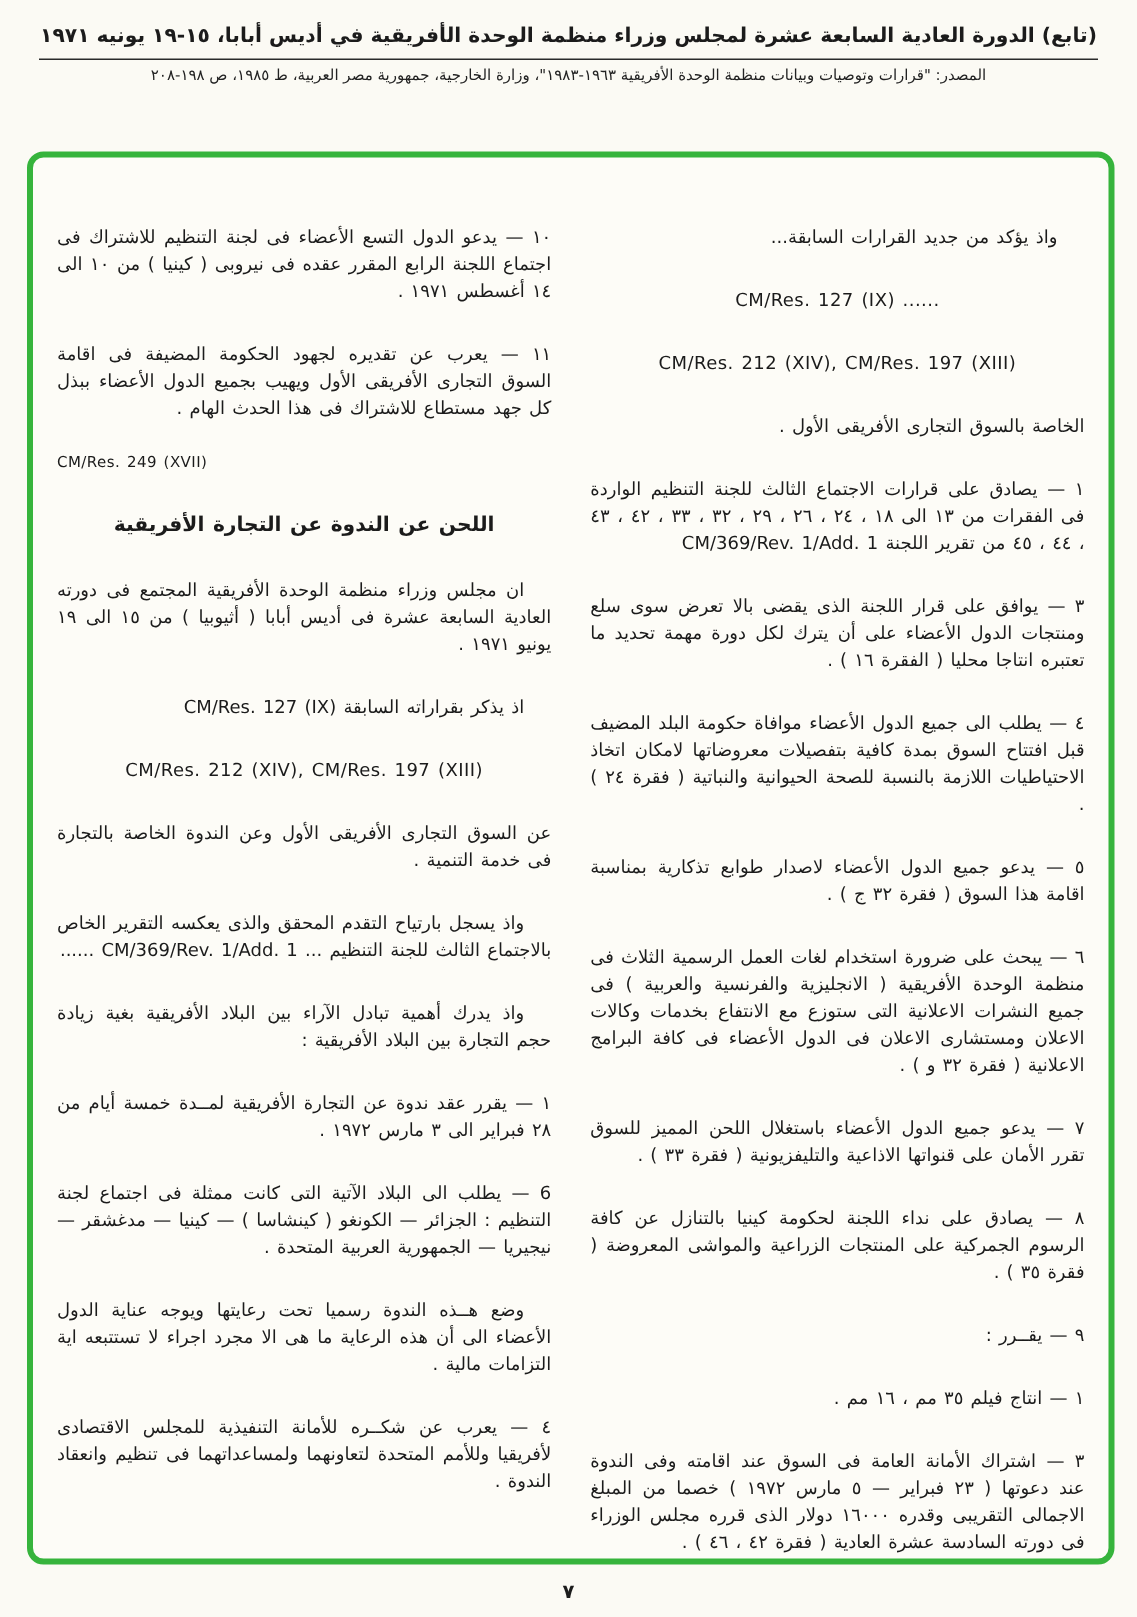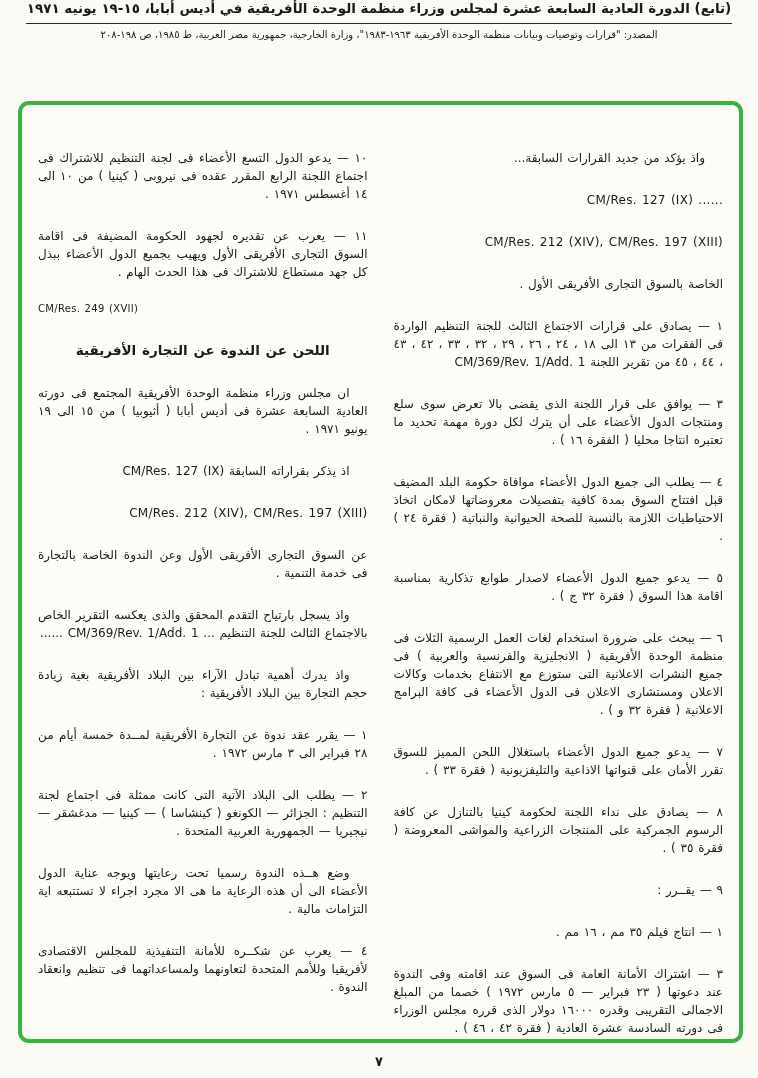--- a/index.html
+++ b/index.html
@@ -5,21 +5,21 @@
   * { margin: 0; padding: 0; box-sizing: border-box; }
   html, body { width: 758px; }
   body {
     width: 758px; height: 1078px;
     background: #fbfaf4;
     color: #1b1b1b;
     font-family: "DejaVu Sans", sans-serif;
     position: relative;
     overflow: hidden;
   }
-  .page-header { text-align: center; direction: rtl; }
+  .page-header { padding-top: 16px; text-align: center; direction: rtl; }
   .header-title { font-size: 13.5px; font-weight: bold; letter-spacing: 0.2px; padding: 0 20px; }
   .header-rule { border: none; border-top: 1.6px solid #2a2a2a; margin: 7px 26px 5px 26px; }
   .header-source { font-size: 10px; direction: rtl; text-align: center; padding: 0 14px; color: #222; }
 
   .doc-frame {
     position: absolute;
     left: 18px; right: 15px;
     top: 101px; bottom: 35px;
     border: 4px solid #36b43c;
     border-radius: 11px;
@@ -40,21 +40,21 @@
     line-height: 1.5;
     text-align: justify;
     margin-bottom: 8px;
     direction: rtl;
     word-spacing: 1px;
     margin-top: 24px;
   }
   .para.indent { text-indent: 18px; }
   .para.latin {
     direction: ltr;
-    text-align: right;
+    text-align: center;
     font-size: 12px;
     letter-spacing: 0.3px;
     margin-bottom: 5px;
   }
   .para.latin-standalone {
     direction: ltr;
     text-align: left;
     font-size: 10px;
     margin: 20px 0 24px 0;
     letter-spacing: 0.3px;
@@ -107,20 +107,20 @@
         <p class="para normal">١١ — يعرب عن تقديره لجهود الحكومة المضيفة فى اقامة السوق التجارى الأفريقى الأول ويهيب بجميع الدول الأعضاء ببذل كل جهد مستطاع للاشتراك فى هذا الحدث الهام .</p>
         <p class="para latin-standalone">CM/Res. 249 (XVII)</p>
         <p class="para heading">اللحن عن الندوة عن التجارة الأفريقية</p>
         <p class="para indent">ان مجلس وزراء منظمة الوحدة الأفريقية المجتمع فى دورته العادية السابعة عشرة فى أديس أبابا ( أثيوبيا ) من ١٥ الى ١٩ يونيو ١٩٧١ .</p>
         <p class="para indent">اذ يذكر بقراراته السابقة CM/Res. 127 (IX)</p>
         <p class="para latin">CM/Res. 212 (XIV), CM/Res. 197 (XIII)</p>
         <p class="para normal">عن السوق التجارى الأفريقى الأول وعن الندوة الخاصة بالتجارة فى خدمة التنمية .</p>
         <p class="para indent">واذ يسجل بارتياح التقدم المحقق والذى يعكسه التقرير الخاص بالاجتماع الثالث للجنة التنظيم ... CM/369/Rev. 1/Add. 1 ......</p>
         <p class="para indent">واذ يدرك أهمية تبادل الآراء بين البلاد الأفريقية بغية زيادة حجم التجارة بين البلاد الأفريقية :</p>
         <p class="para normal">١ — يقرر عقد ندوة عن التجارة الأفريقية لمــدة خمسة أيام من ٢٨ فبراير الى ٣ مارس ١٩٧٢ .</p>
-        <p class="para normal">٢ — يطلب الى البلاد الآتية التى كانت ممثلة فى اجتماع لجنة التنظيم : الجزائر — الكونغو ( كينشاسا ) — كينيا — مدغشقر — نيجيريا — الجمهورية العربية المتحدة .</p>
+        <p class="para normal">6 — يطلب الى البلاد الآتية التى كانت ممثلة فى اجتماع لجنة التنظيم : الجزائر — الكونغو ( كينشاسا ) — كينيا — مدغشقر — نيجيريا — الجمهورية العربية المتحدة .</p>
         <p class="para indent">وضع هــذه الندوة رسميا تحت رعايتها ويوجه عناية الدول الأعضاء الى أن هذه الرعاية ما هى الا مجرد اجراء لا تستتبعه اية التزامات مالية .</p>
         <p class="para normal">٤ — يعرب عن شكــره للأمانة التنفيذية للمجلس الاقتصادى لأفريقيا وللأمم المتحدة لتعاونهما ولمساعداتهما فى تنظيم وانعقاد الندوة .</p>
       </div>
   </div>
 </main>
 
 <div class="page-number">٧</div>
 
 </body></html>

